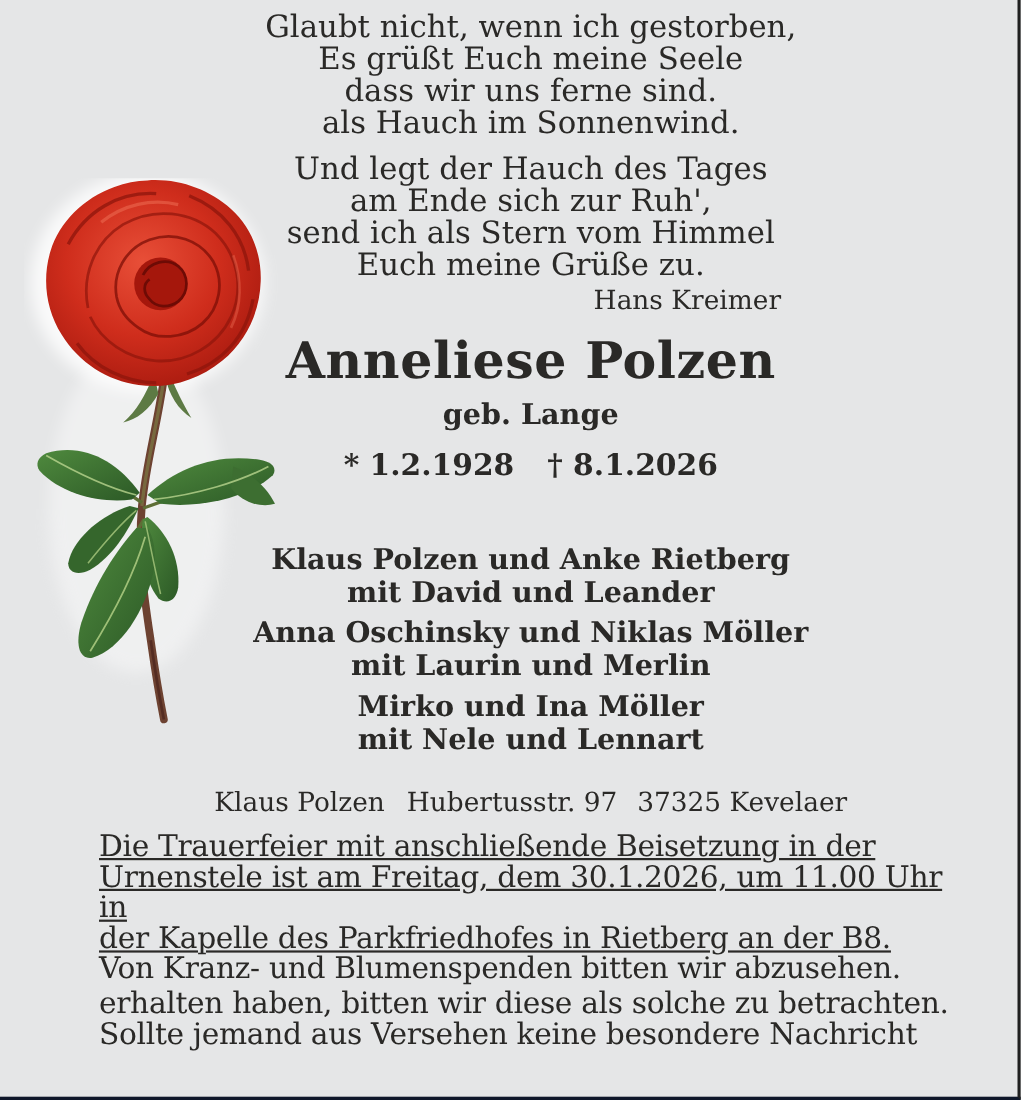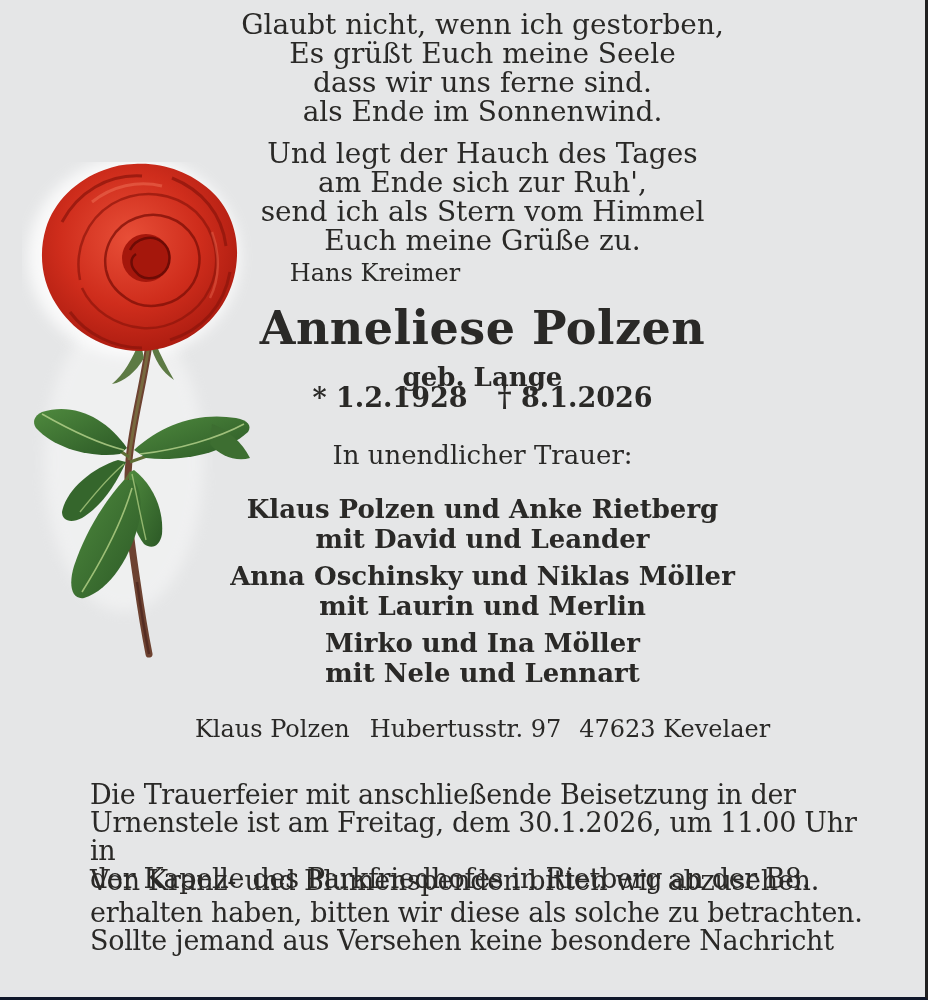--- a/index.html
+++ b/index.html
@@ -6,34 +6,34 @@
   .page {
     position:relative; width:928px; height:1000px;
     background:#e5e6e7; overflow:hidden;
     font-family:"DejaVu Serif", serif; color:#2a2927;
     border-right:3px solid #202020; border-bottom:3px solid #0f172a;
     box-sizing:border-box;
   }
   .col { position:absolute; left:40px; width:885px; text-align:center; }
   .poem1 { top:10px;  font-size:28px; line-height:29px; }
   .poem2 { top:139px; font-size:28px; line-height:29px; }
-  .attrib { top:259px; font-size:24px; padding-right:215px; box-sizing:border-box; }
+  .attrib { top:259px; font-size:24px; text-align:right; padding-right:215px; box-sizing:border-box; }
   .name   { top:301px; font-size:46px; font-weight:bold; letter-spacing:0.5px; }
   .maiden { top:362px; font-size:26px; font-weight:bold; }
-  .dates  { top:382px; font-size:27px; font-weight:bold; }
+  .dates  { top:408px; font-size:27px; font-weight:bold; }
   .dates .death { margin-left:30px; }
   .intro  { top:440px; font-size:26px; }
   .family { font-size:26px; font-weight:bold; line-height:30px; }
   .fam1 { top:494px;text-align:center; } .fam2 { top:561px; } .fam3 { top:628px; }
   .address { top:715px; font-size:24px; }
   .address .street { margin-left:20px; }
   .address .city   { margin-left:18px; }
   .fp { position:absolute; left:90px; width:800px; text-align:left;
         font-size:27px; line-height:28px; letter-spacing:-0.3px; }
-  .fp1 { top:781px; } .fp2 { top:867px; } .fp3 { top:899px; }
+  .fp1 { top:756px;text-decoration:underline; } .fp2 { top:867px; } .fp3 { top:899px; }
   .rose { position:absolute; left:22px; top:162px; }
 </style>
 </head>
 <body>
 
 <div class="page">
 
   <svg class="rose" width="240" height="500" viewBox="0 0 240 500" aria-hidden="true">
     <defs>
       <radialGradient id="bloomG" cx="45%" cy="40%" r="65%">
@@ -91,55 +91,54 @@
     <circle cx="124" cy="96" r="24" fill="#a5170c"></circle>
     <path d="M108,88 C114,76 130,72 140,80 C150,88 150,104 140,112 C132,118 120,118 114,110 C108,104 108,96 114,92" stroke="#6e0b05" stroke-width="2.5" fill="none"></path>
     <path d="M70,40 C90,24 116,18 140,24" stroke="#ef7157" stroke-width="3" fill="none" opacity="0.5"></path>
     <path d="M190,70 C198,92 198,116 188,136" stroke="#ef7157" stroke-width="2.5" fill="none" opacity="0.4"></path>
   </svg>
 
   <div class="col poem1">
     <div>Glaubt nicht, wenn ich gestorben,</div>
     <div>Es grüßt Euch meine Seele</div>
     <div>dass wir uns ferne sind.</div>
-    <div>als Ende im Sonnenwind.</div>
+    <div>als Hauch im Sonnenwind.</div>
   </div>
 
   <div class="col poem2">
     <div>Und legt der Hauch des Tages</div>
     <div>am Ende sich zur Ruh',</div>
     <div>send ich als Stern vom Himmel</div>
     <div>Euch meine Grüße zu.</div>
   </div>
 
   <div class="col attrib">Hans Kreimer</div>
 
   <div class="col maiden">geb. Lange</div>
   <div class="col name">Anneliese Polzen</div>
   <div class="col dates">
     <span class="birth">* 1.2.1928</span><span class="death">† 8.1.2026</span>
   </div>
 
-  <div class="col intro">In unendlicher Trauer:</div>
 
   <div class="col family fam1">
     <div>Klaus Polzen und Anke Rietberg</div>
     <div>mit David und Leander</div>
   </div>
   <div class="col family fam2">
     <div>Anna Oschinsky und Niklas Möller</div>
     <div>mit Laurin und Merlin</div>
   </div>
   <div class="col family fam3">
     <div>Mirko und Ina Möller</div>
     <div>mit Nele und Lennart</div>
   </div>
 
   <div class="col address">
-    <span>Klaus Polzen</span><span class="street">Hubertusstr. 97</span><span class="city">47623 Kevelaer</span>
+    <span>Klaus Polzen</span><span class="street">Hubertusstr. 97</span><span class="city">37325 Kevelaer</span>
   </div>
 
   <div class="fp fp1">
     <div>Die Trauerfeier mit anschließende Beisetzung in der</div>
     <div>Urnenstele ist am Freitag, dem 30.1.2026, um 11.00 Uhr in</div>
     <div>der Kapelle des Parkfriedhofes in Rietberg an der B8.</div>
   </div>
   <div class="fp fp2">
     <div>Von Kranz- und Blumenspenden bitten wir abzusehen.</div>
   </div>

